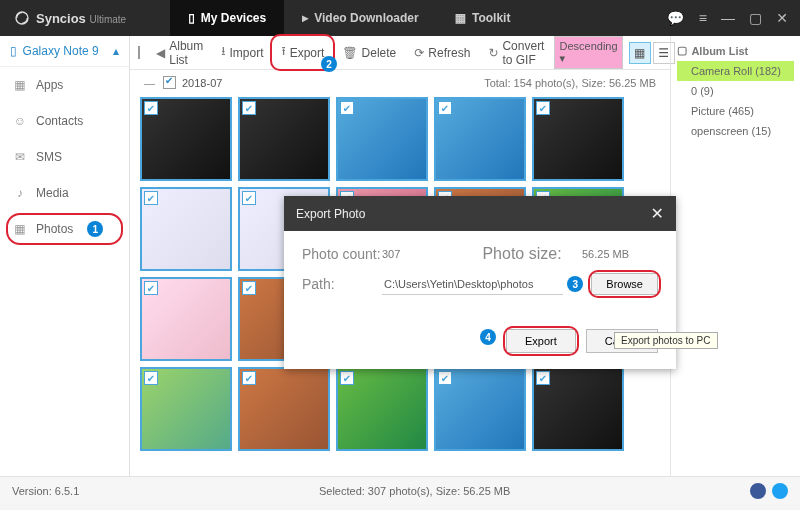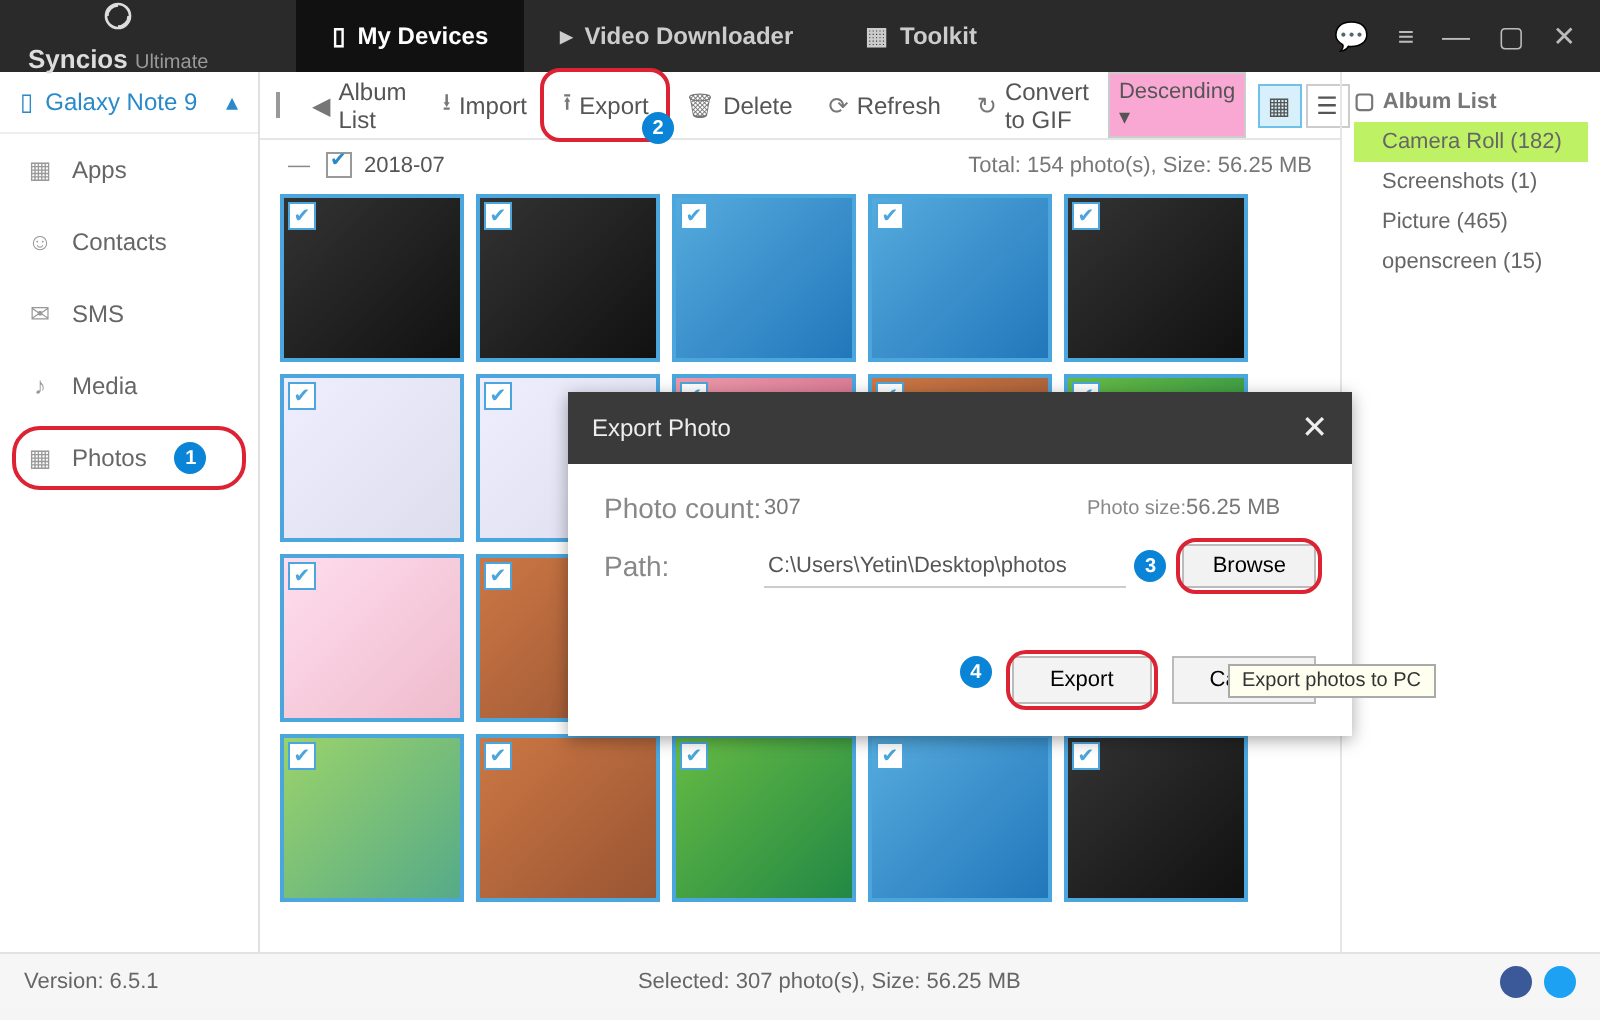--- a/index.html
+++ b/index.html
@@ -1,19 +1,19 @@
 <!DOCTYPE html>
 <html><head>
 <meta charset="utf-8">
 <style>
 * { box-sizing: border-box; margin: 0; padding: 0; font-family: "Segoe UI", Arial, sans-serif; }
 body { width: 800px; height: 510px; background: #f5f5f5; overflow: hidden; position: relative; }
 
 .titlebar { height: 36px; background: #2a2a2a; display: flex; align-items: center; color: #ddd; font-size: 13px; }
-.titlebar .logo { display: flex; align-items: center; gap: 6px; padding: 0 14px; flex-direction: column; }
+.titlebar .logo { display: flex; align-items: center; gap: 6px; padding: 0 14px; }
 .titlebar .logo svg { width: 16px; height: 16px; }
 .titlebar .tabs { display: flex; height: 100%; margin-left: 30px; }
 .titlebar .tab { display: flex; align-items: center; gap: 6px; padding: 0 18px; color: #ccc; cursor: pointer; font-size: 12px; font-weight: bold; }
 .titlebar .tab.active { background: #111; color: #fff; }
 .titlebar .sysicons { margin-left: auto; display: flex; gap: 14px; padding-right: 12px; color: #bbb; font-size: 14px; }
 .titlebar .sysicons span { cursor: pointer; }
 
 .main { display: flex; height: 440px; background: #fff; }
 
 .left { width: 130px; border-right: 1px solid #e0e0e0; display: flex; flex-direction: column; font-size: 12px; color: #444; }
@@ -63,21 +63,21 @@
 .statusbar .social span:first-child { background: #3b5998; }
 
 
 .dialog { position: absolute; left: 284px; top: 196px; width: 392px; background: #fff; box-shadow: 0 2px 8px rgba(0,0,0,.35); font-size: 12px; }
 .dialog .dlg-title { background: #3a3a3a; color: #eee; padding: 8px 12px; display: flex; align-items: center; }
 .dialog .dlg-title .x { margin-left: auto; font-size: 16px; cursor: pointer; }
 .dialog .dlg-body { padding: 14px 18px; color: #666; }
 .dlg-row { display: flex; align-items: center; margin-bottom: 10px; }
 .dlg-row .lbl { width: 80px; color: #888; font-size: 14px; }
 .dlg-row .val { flex: 1; font-size: 11px; color:#777;}
-.dlg-row .val2 { width:120px; text-align:right; color:#888; font-size:10px;margin-left:11px;}
+.dlg-row .val2 { width:120px; text-align:center; color:#888; font-size:16px;}
 .path-input { flex: 1; border: none; border-bottom: 1px solid #ccc; font-size: 11px; padding: 4px 2px; color: #555; outline: none; }
 .browse-btn { margin-left: 8px; padding: 4px 14px; border: 1px solid #bbb; background: #f2f2f2; font-size: 11px; cursor: pointer; position: relative; }
 .dlg-actions { display: flex; justify-content: flex-end; gap: 10px; padding: 10px 18px 16px; }
 .dlg-actions button { padding: 5px 18px; font-size: 11px; border: 1px solid #bbb; background: #f3f3f3; cursor: pointer; position: relative; }
 .ring2 { position: absolute; inset: -4px; border: 2px solid #d23; border-radius: 10px; pointer-events:none;}
 .badge-float { position:absolute; width:16px; height:16px; border-radius:50%; background:#0a84d6; color:#fff; font-size:10px; font-weight:bold; display:flex; align-items:center; justify-content:center; }
 
 .tooltip { position:absolute; left:614px; top:332px; background:#fffff0; border:1px solid #aaa; font-size:10px; padding:2px 6px; color:#333; }
 
 .chkbox { width:13px; height:13px; border:1px solid #999; background:#fff; display:inline-block; margin-right:6px;}
@@ -257,21 +257,21 @@
         </div>
     </div>
   </div>
 
   <div class="right">
     <div class="hdr">
         <span>▢</span>
         <span>Album List</span>
       </div>
     <div class="item sel">Camera Roll (182)</div>
-    <div class="item">Screenshots (1)</div>
+    <div class="item">0 (9)</div>
     <div class="item">Picture (465)</div>
     <div class="item">openscreen (15)</div>
   </div>
 </div>
 
 <div class="statusbar">
   <span>Version: 6.5.1</span>
   <span class="center-txt">Selected: 307 photo(s), Size: 56.25 MB</span>
   <span class="social">
     <span></span>

